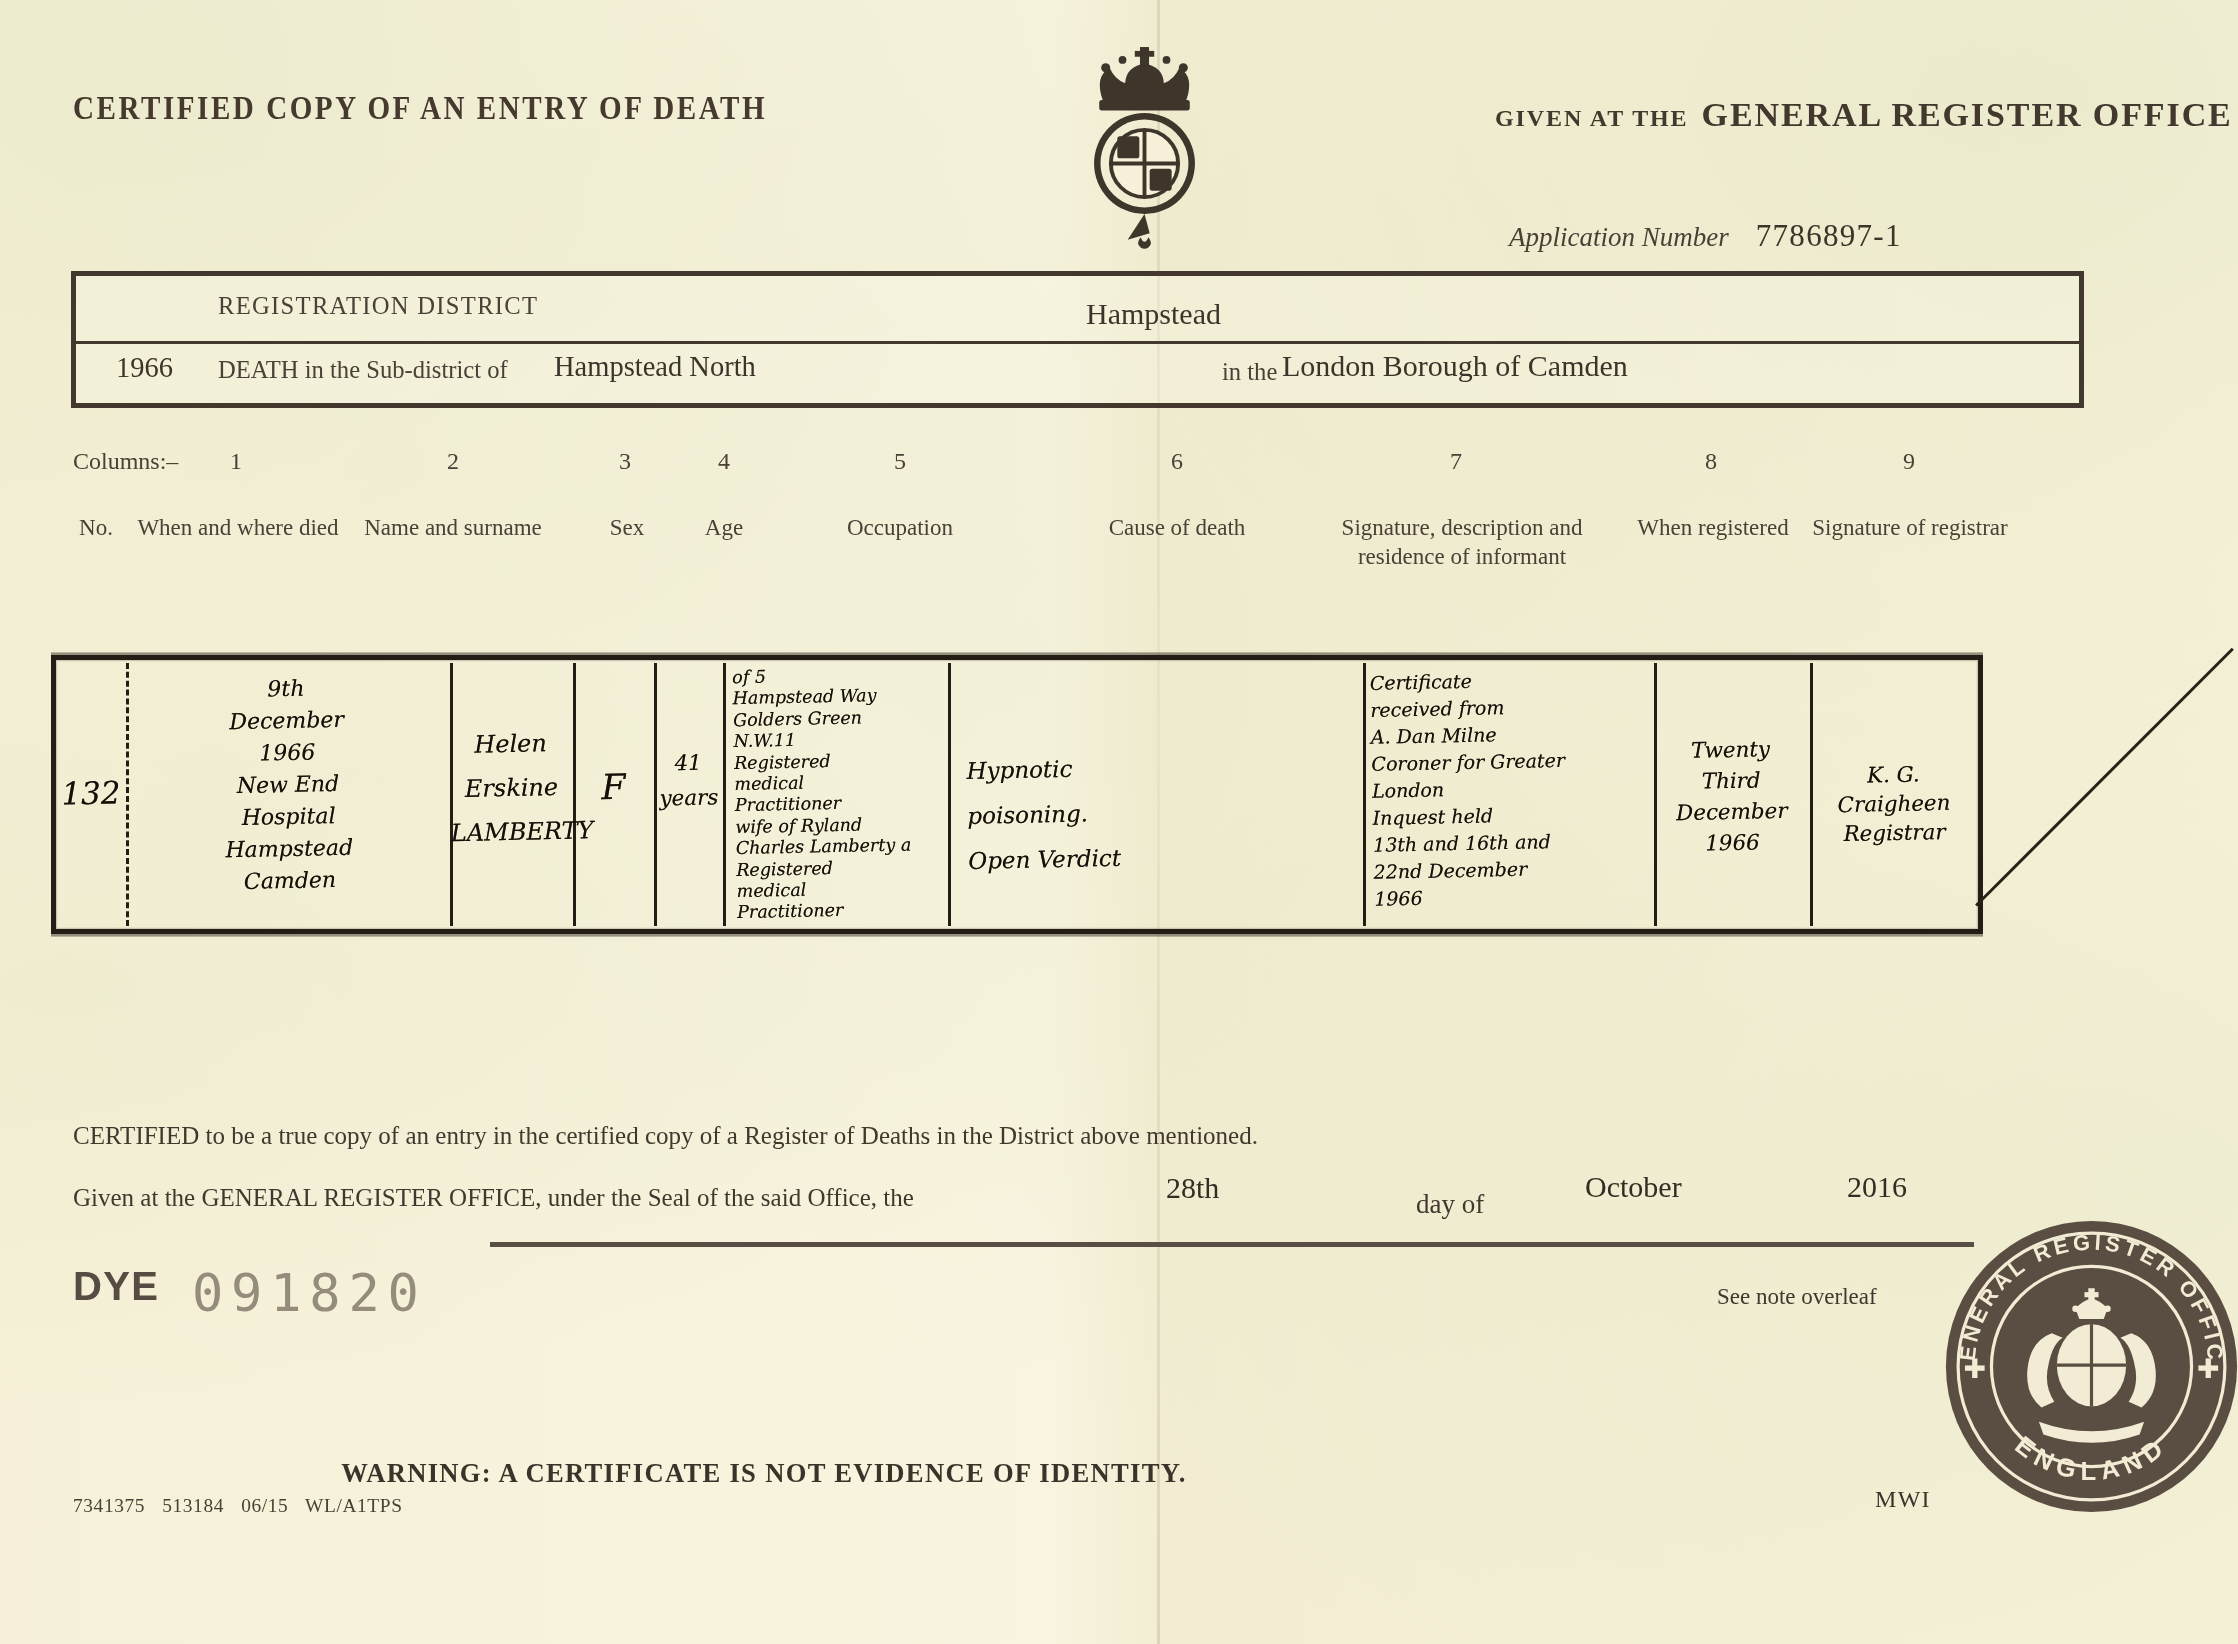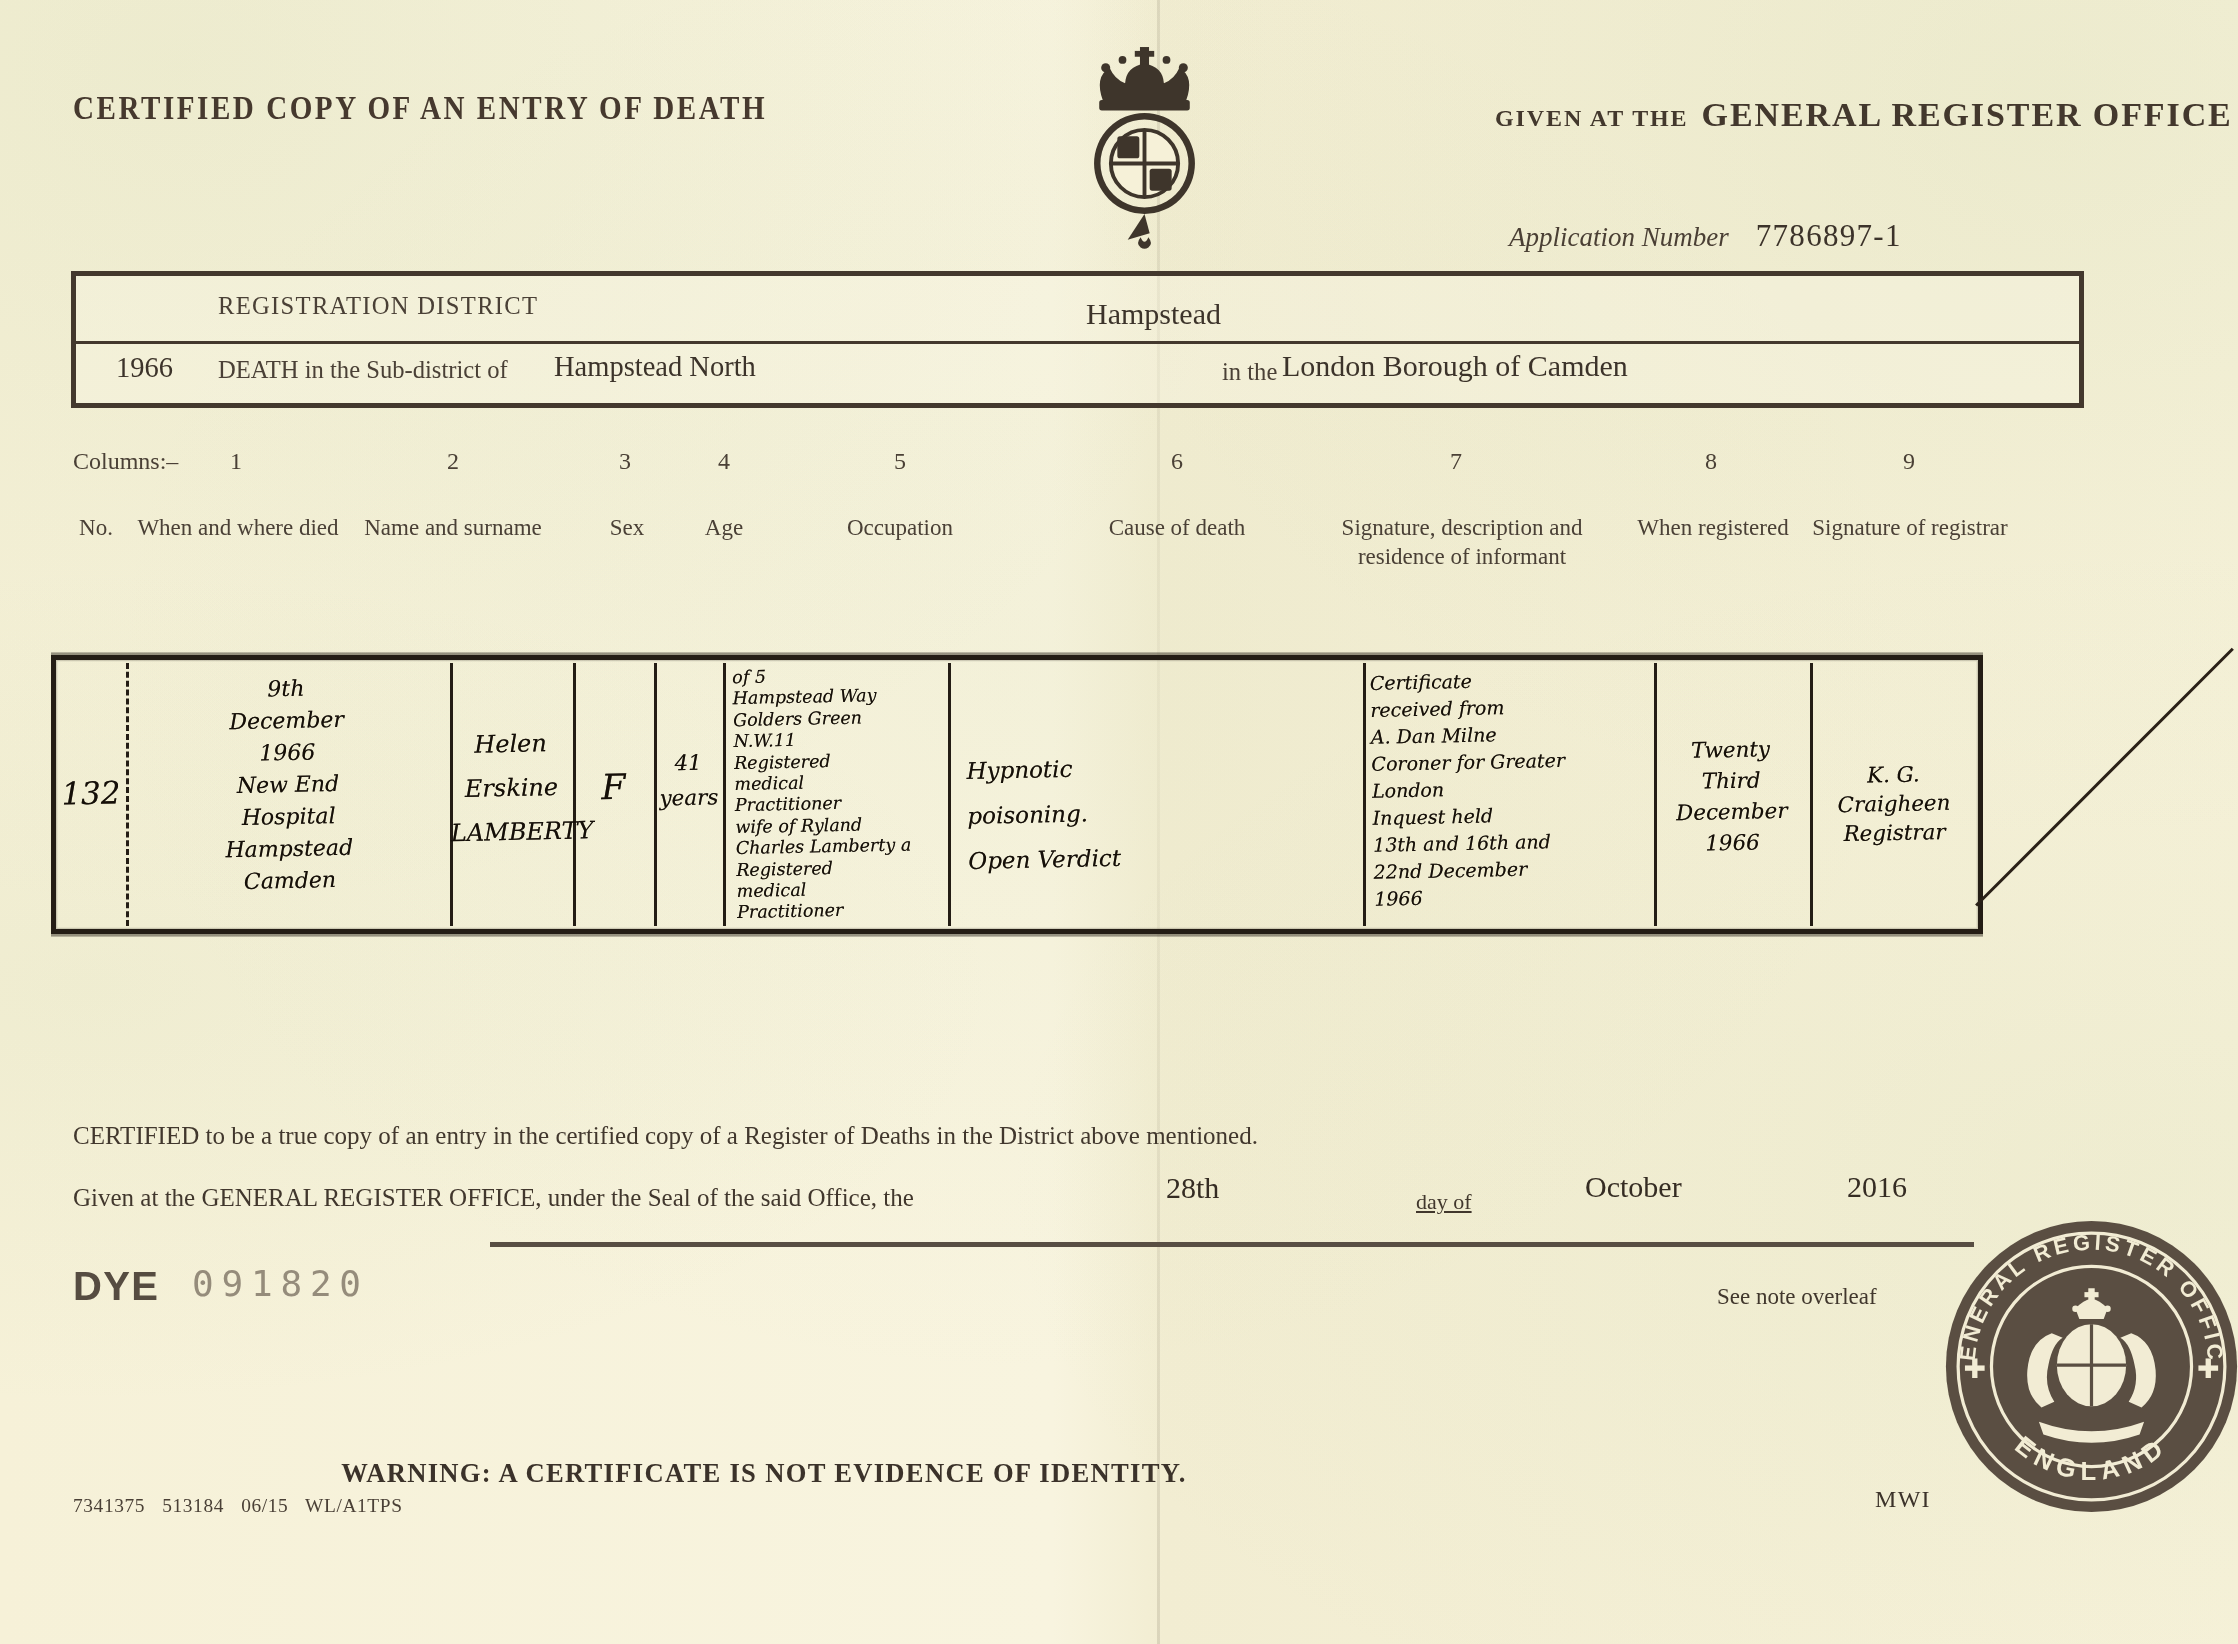--- a/index.html
+++ b/index.html
@@ -49,27 +49,27 @@
   .vdiv{position:absolute;top:2.6px;bottom:2.6px;width:3.2px;background:#241d15;}
   .vdiv.dashed{width:0;background:none;border-left:3.2px dashed #241d15;}
   .cell{position:absolute;top:0;height:100%;}
   .hand{font-family:"DejaVu Serif",serif;font-style:italic;color:#150f08;
         text-shadow:0 0 0.6px rgba(21,15,8,.6);}
   .rot{transform:rotate(-1.2deg);}
 
   .cert-line1{left:73px;top:1122px;font-size:25px;color:#41372d;}
   .cert-line2{left:73px;top:1184px;font-size:25px;color:#41372d;}
   .cert-day{left:1166px;top:1171px;font-size:30px;color:#352c23;}
-  .cert-dayof{left:1416px;top:1189px;font-size:22px;color:#41372d;text-decoration:underline;}
+  .cert-dayof{left:1416px;top:1189px;font-size:27px;color:#41372d;}
   .cert-month{left:1585px;top:1170px;font-size:30px;color:#352c23;}
   .cert-year{left:1847px;top:1170px;font-size:30px;color:#352c23;}
   .bottom-rule{left:490px;top:1242px;width:1484px;height:5.2px;background:#584e43;}
 
   .dye{left:73px;top:1264px;font-size:40px;font-weight:bold;font-family:"Liberation Sans",sans-serif;color:#564c41;letter-spacing:1.3px;}
-  .serial{left:192px;top:1263px;font-size:36px;font-family:"DejaVu Sans Mono",monospace;color:#958c7b;letter-spacing:7.8px;text-align:center;}
+  .serial{left:192px;top:1263px;font-size:52px;font-family:"DejaVu Sans Mono",monospace;color:#958c7b;letter-spacing:7.8px;text-align:center;}
   .see-note{left:1717px;top:1284px;font-size:23px;color:#41372d;}
   .mwi{left:1875px;top:1458px;font-size:24px;color:#3c332a;letter-spacing:1.3px;margin-top:28px;}
 
   .caution{left:0;top:1385px;width:1528px;text-align:center;font-size:24px;line-height:34px;letter-spacing:0.6px;color:#41372d;}
   .warning{left:0;top:1458px;width:1528px;text-align:center;font-size:26.6px;font-weight:bold;letter-spacing:1.3px;color:#3b322a;}
   .footer-code{left:73px;top:1495px;font-size:19.4px;color:#4a4036;letter-spacing:0.6px;word-spacing:11.7px;}
 
   .seal{left:1944px;top:1219px;width:295px;height:295px;}
   .crest{left:1063px;top:43px;width:163px;height:206px;}
   .strike{left:1976px;top:904px;width:363px;height:2.6px;background:#2a2017;

